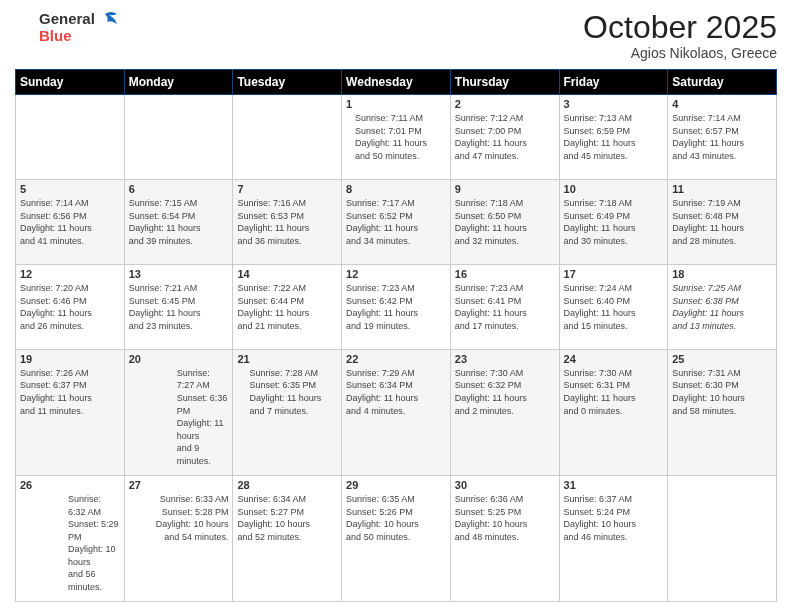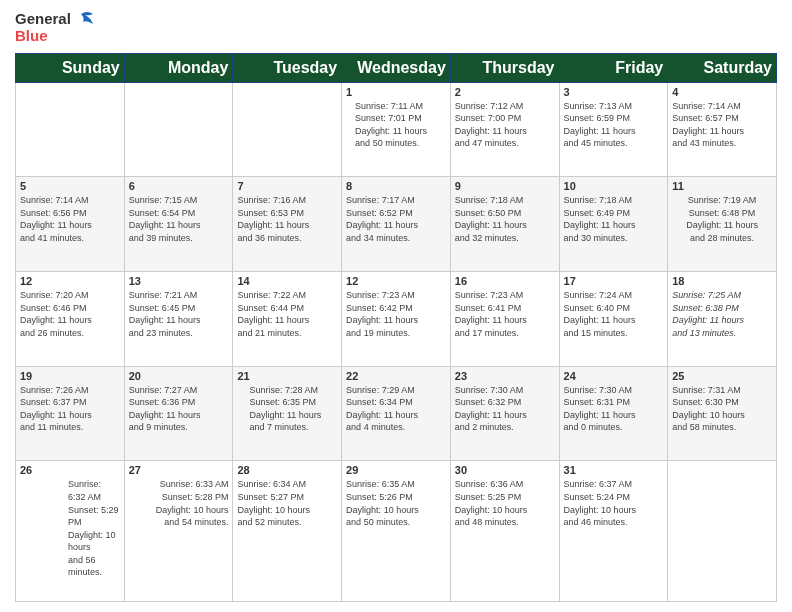--- a/index.html
+++ b/index.html
@@ -16,20 +16,21 @@
       background: #fff;
       display: flex;
       flex-direction: column;
       padding: 10px 15px 10px 15px;
     }
     .header {
       display: flex;
       justify-content: space-between;
       align-items: flex-start;
       margin-bottom: 8px;
+      margin-left: 24px;
     }
     .logo {
       display: flex;
       align-items: center;
       gap: 4px;
     }
     .title-area {
       text-align: right;
     }
     .month-title {
@@ -41,26 +42,26 @@
     .location-title {
       font-size: 14px;
       color: #444;
     }
     .calendar {
       width: 100%;
       border-collapse: collapse;
       flex: 1;
     }
     .calendar th {
-      background: #14532d;
+      background: #000000;
       color: #fff;
-      font-size: 16px;
+      font-size: 12px;
       font-weight: bold;
       padding: 5px 4px;
-      text-align: right;
+      text-align: left;
       border: 1px solid #1a4080;
     }
     .calendar td {
       border: 1px solid #ccc;
       vertical-align: top;
       padding: 3px 4px;
       width: calc(100% / 7);
       height: 82px;
       font-size: 9.5px;
       color: #333;
@@ -93,20 +94,24 @@
     <div style="display:flex;flex-direction:column;line-height:1.1;">
       <div style="display:flex;align-items:center;gap:2px;">
         <span style="font-size:15px;font-weight:bold;color:#333;font-family:Arial;">General</span>
         <svg width="22" height="18" viewBox="0 0 22 18">
           <path d="M8 4 Q14 0 20 4 Q16 6 12 5 Q18 8 20 14 Q14 10 10 12 Q12 8 8 4Z" fill="#1a6abf"></path>
         </svg>
       </div>
       <span style="font-size:15px;font-weight:bold;color:#ef4444;font-family:Arial;">Blue</span>
     </div>
   </div>
+    <div class="title-area">
+      <div class="month-title">October 2025</div>
+      <div class="location-title">Agios Nikolaos, Greece</div>
+    </div>
   </div>
 
   <table class="calendar">
     <thead>
       <tr>
         <th>Sunday</th>
         <th>Monday</th>
         <th>Tuesday</th>
         <th>Wednesday</th>
         <th>Thursday</th>
@@ -186,21 +191,21 @@
           </td>
           <td>
             <div class="day-number">10</div>
             <div class="day-info" style="white-space: pre-line;">Sunrise: 7:18 AM
 Sunset: 6:49 PM
 Daylight: 11 hours
 and 30 minutes.</div>
           </td>
           <td>
             <div class="day-number">11</div>
-            <div class="day-info" style="white-space: pre-line; text-align: center;">Sunrise: 7:19 AM
+            <div class="day-info" style="white-space: pre-line;">Sunrise: 7:19 AM
 Sunset: 6:48 PM
 Daylight: 11 hours
 and 28 minutes.</div>
           </td>
         </tr>
         <tr>
           <td>
             <div class="day-number">12</div>
             <div class="day-info" style="white-space: pre-line;">Sunrise: 7:20 AM
 Sunset: 6:46 PM
@@ -253,21 +258,21 @@
         <tr>
           <td>
             <div class="day-number">19</div>
             <div class="day-info" style="white-space: pre-line;">Sunrise: 7:26 AM
 Sunset: 6:37 PM
 Daylight: 11 hours
 and 11 minutes.</div>
           </td>
           <td>
             <div class="day-number">20</div>
-            <div class="day-info" style="white-space: pre-line;">Sunrise: 7:27 AM
+            <div class="day-info" style="white-space: pre-line; margin-left: 48px;">Sunrise: 7:27 AM
 Sunset: 6:36 PM
 Daylight: 11 hours
 and 9 minutes.</div>
           </td>
           <td>
             <div class="day-number">21</div>
             <div class="day-info" style="white-space: pre-line; margin-left: 12px;">Sunrise: 7:28 AM
 Sunset: 6:35 PM
 Daylight: 11 hours
 and 7 minutes.</div>

